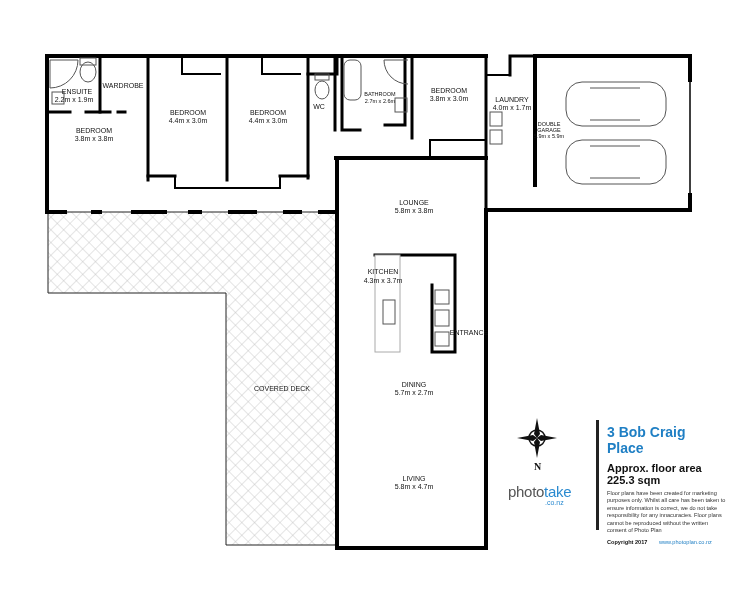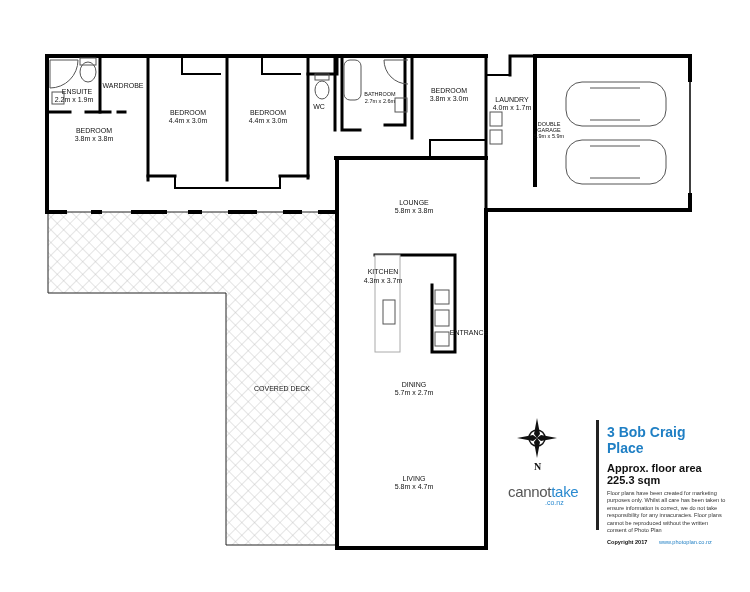--- a/index.html
+++ b/index.html
@@ -127,21 +127,21 @@
   <text class="lbl" x="383" y="274">KITCHEN</text>
   <text class="lbl" x="383" y="283">4.3m x 3.7m</text>
   <text class="lbl" x="469" y="335">ENTRANCE</text>
   <text class="lbl" x="282" y="391">COVERED DECK</text>
   <text class="lbl" x="414" y="387">DINING</text>
   <text class="lbl" x="414" y="395">5.7m x 2.7m</text>
   <text class="lbl" x="414" y="481">LIVING</text>
   <text class="lbl" x="414" y="489">5.8m x 4.7m</text>
 </svg>
 
-<div class="logo"><span>cannot</span><span class="plan">take</span></div>
+<div class="logo"><span>photo</span><span class="plan">take</span></div>
 <div class="logo-sub">.co.nz</div>
 
 <div class="info">
   <div class="info-title">3 Bob Craig Place</div>
   <div class="info-area">Approx. floor area 225.3 sqm</div>
   <div class="info-disc">Floor plans have been created for marketing purposes only. Whilst all care has been taken to ensure information is correct, we do not take responsibility for any innacuracies. Floor plans cannot be reproduced without the written consent of Photo Plan</div>
   <div class="info-foot">
     <span class="copy">Copyright 2017</span>
     <span class="url">www.photoplan.co.nz</span>
   </div>

